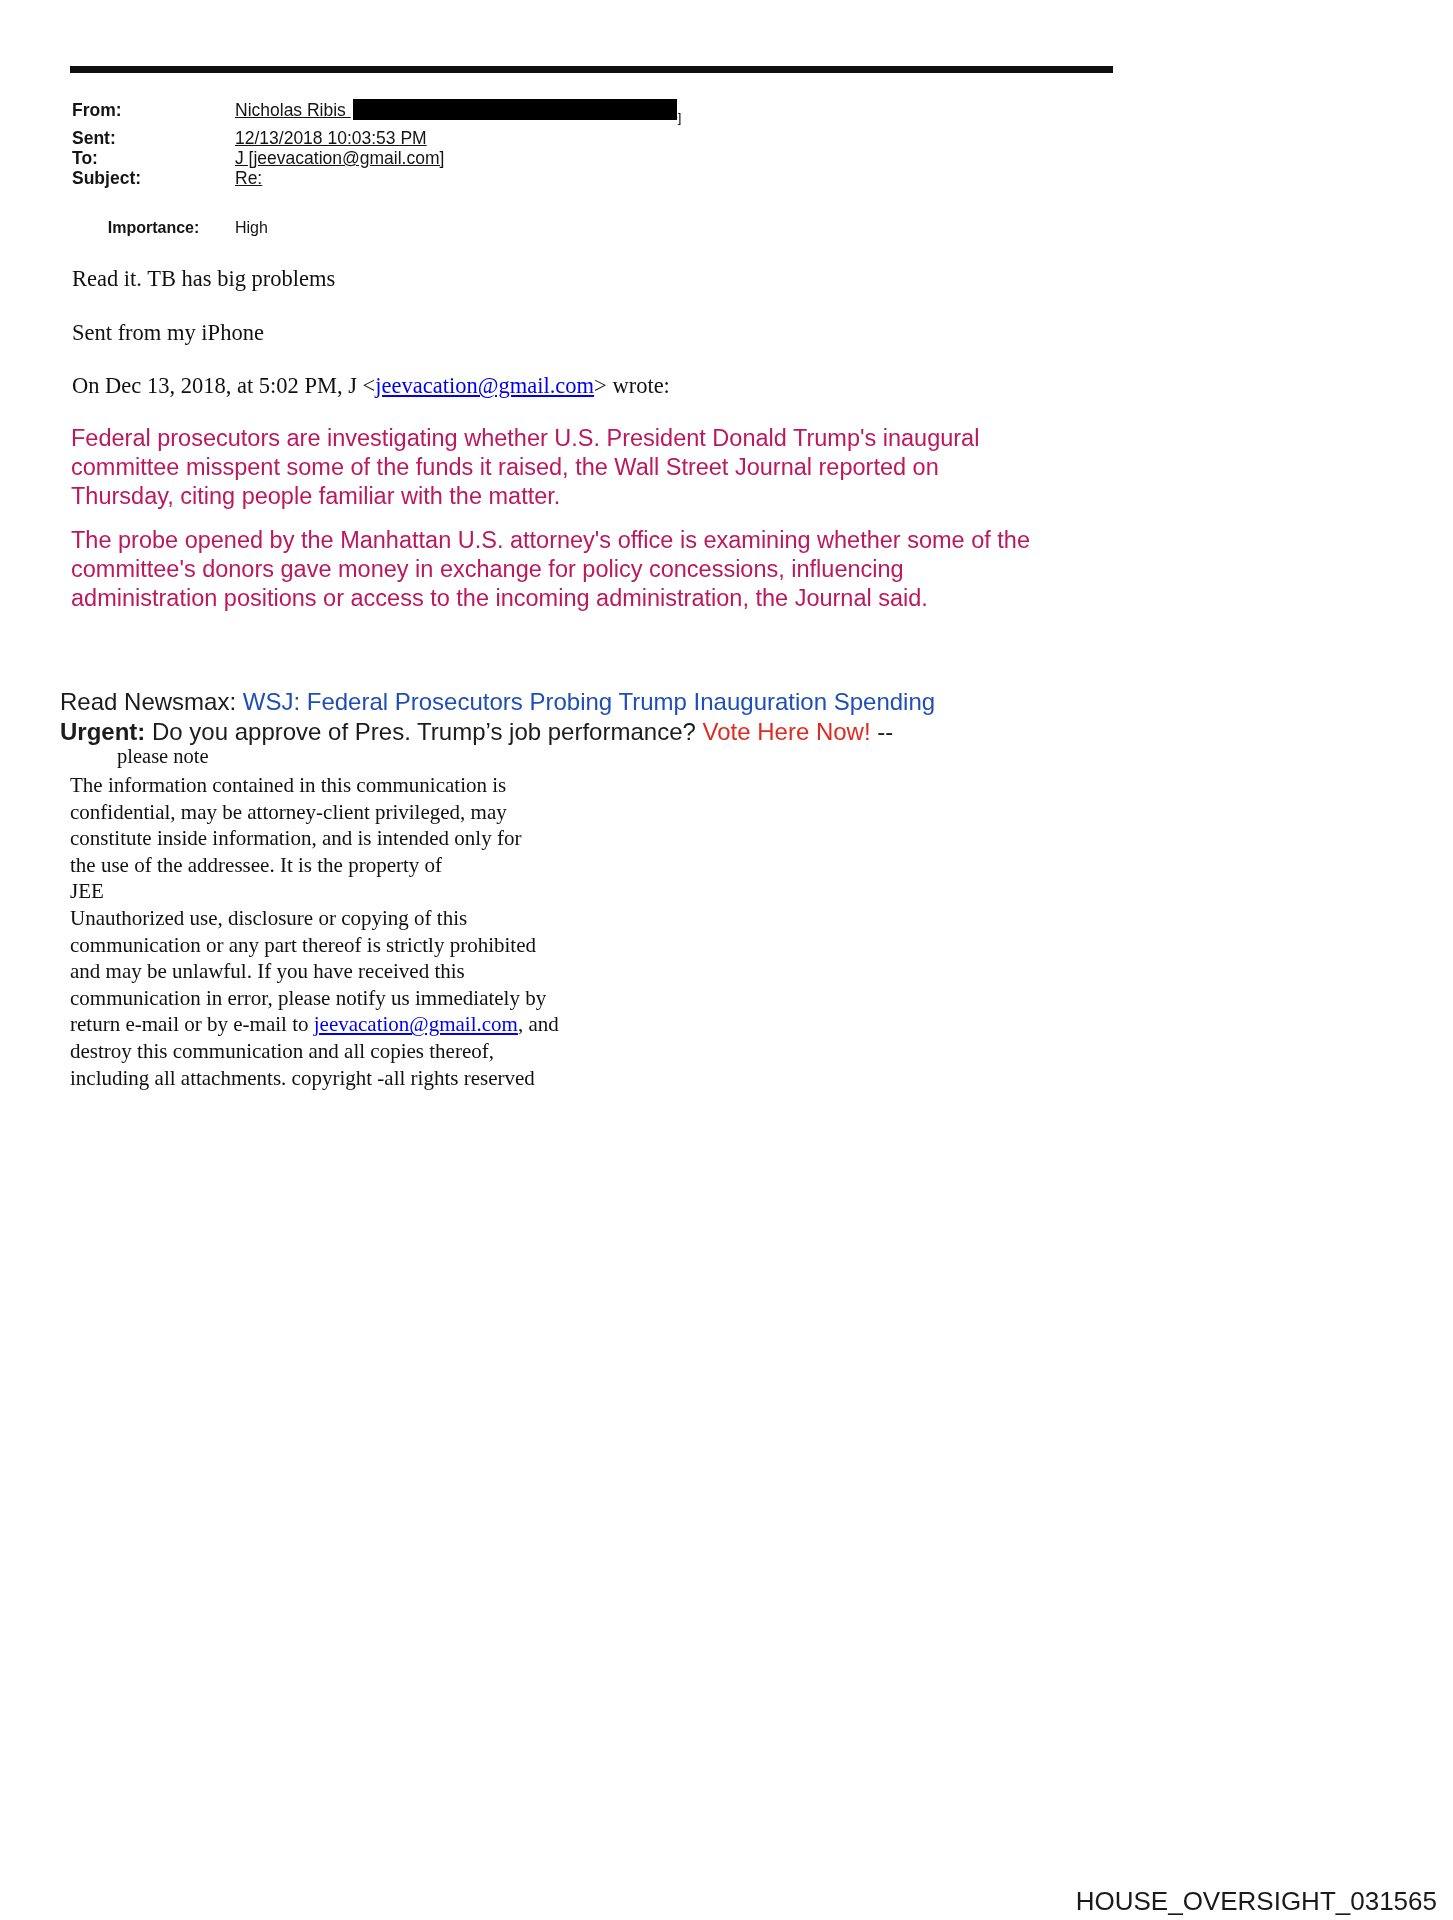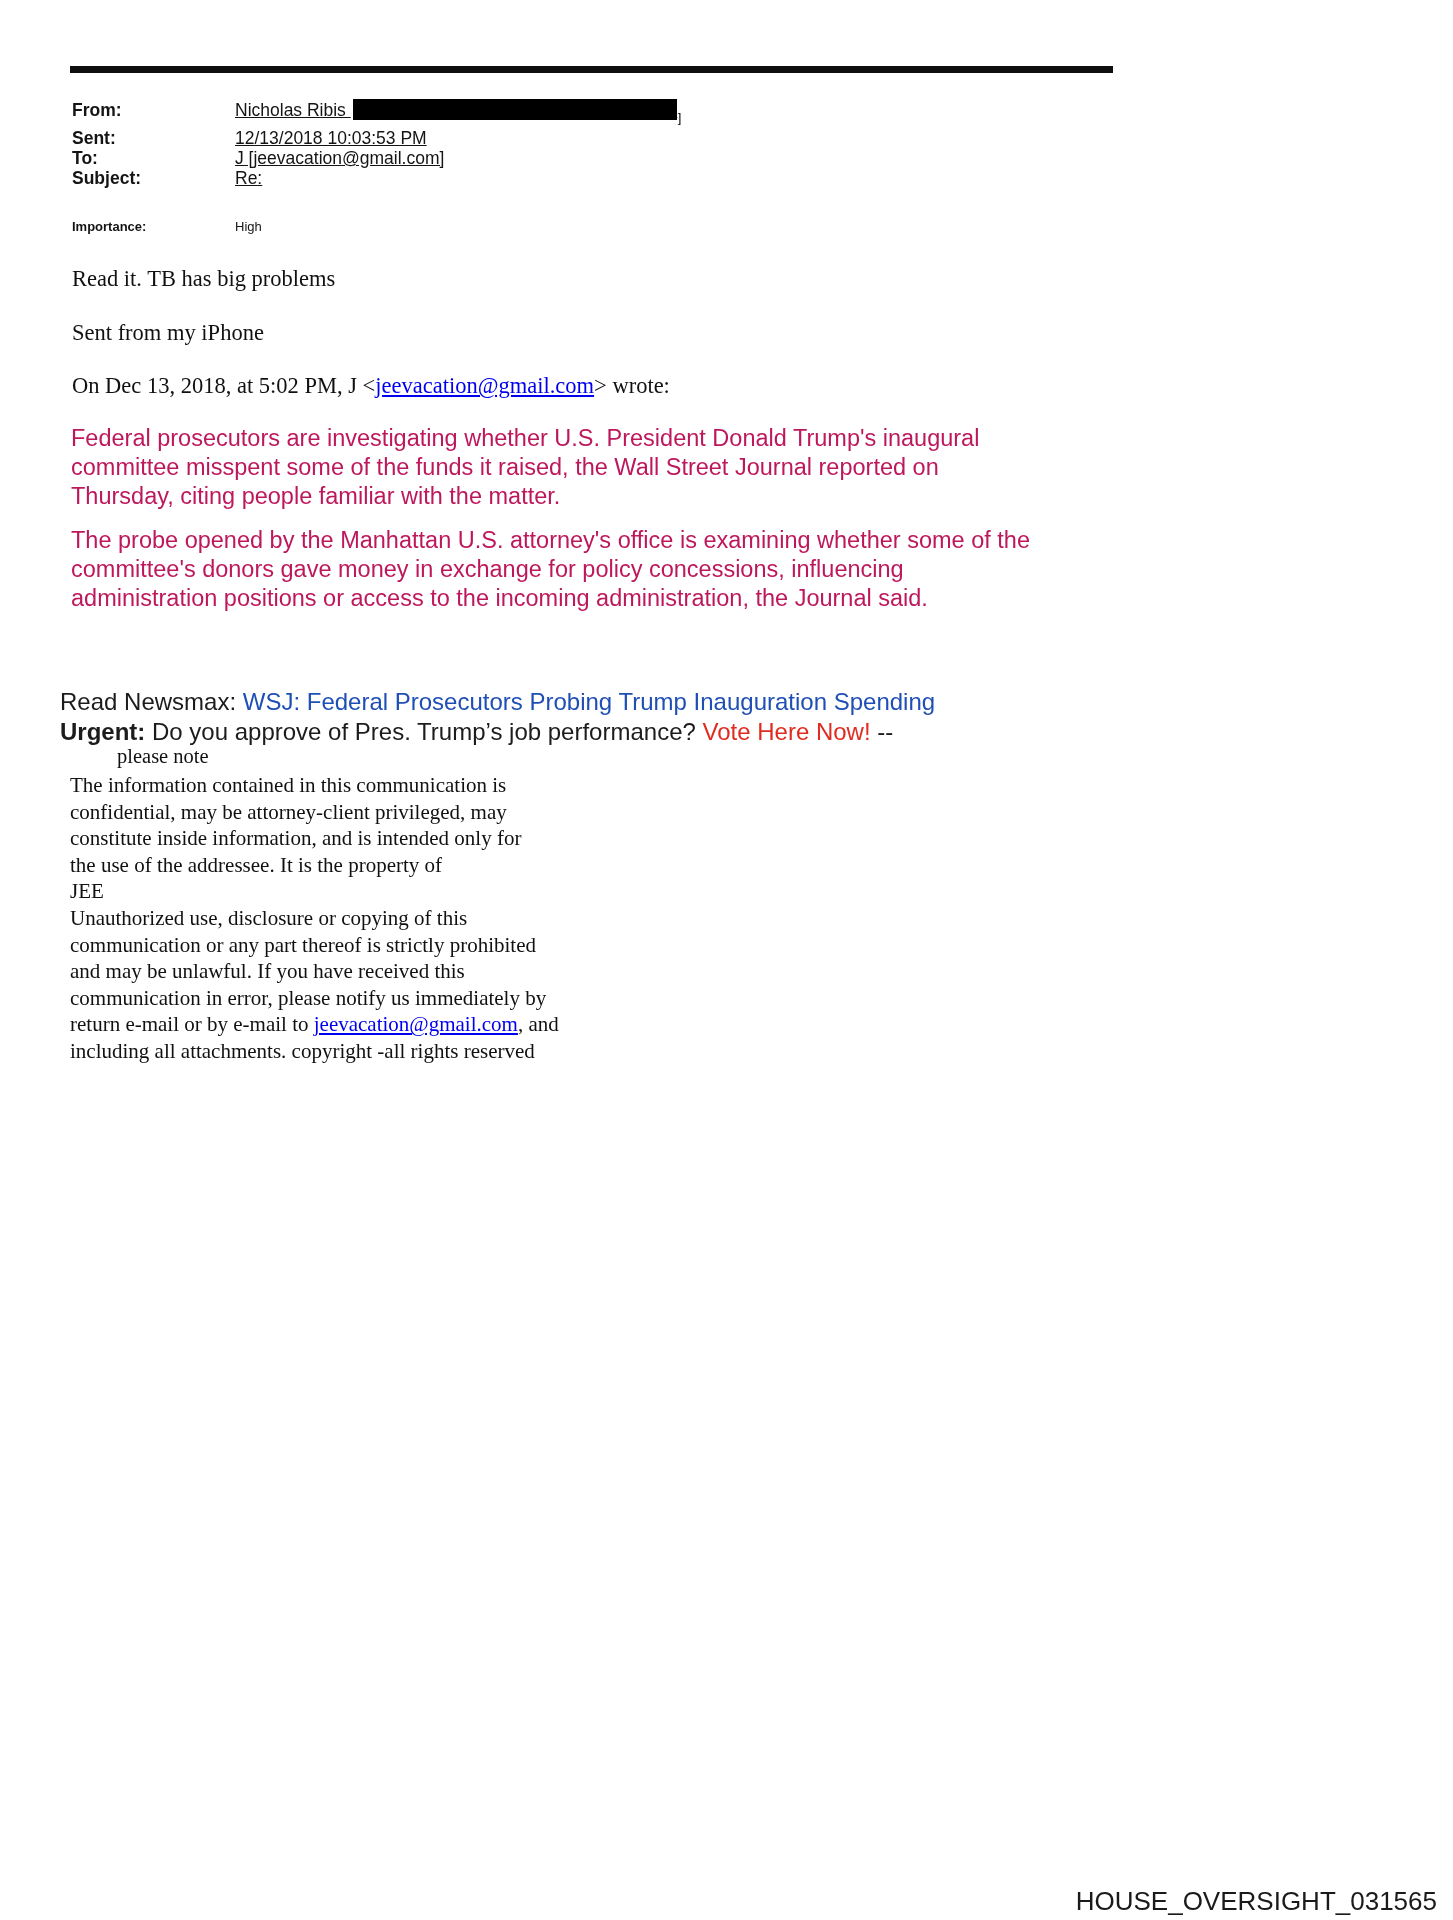--- a/index.html
+++ b/index.html
@@ -21,21 +21,21 @@
   }
   .hdr-row { white-space: nowrap; }
   .hdr-label { display: inline-block; width: 163px; font-weight: bold; }
   .redaction-bar {
     display: inline-block; width: 324px; height: 21px;
     background: #000; vertical-align: -4px; margin-left: 2px;
   }
   .redaction-bracket {
     font-size: 13px; color: #000; margin-left: 1px; vertical-align: -6px;
   }
-  .importance { position: absolute; left: 72px; top: 219px; font-size: 13px; }
+  .importance { position: absolute; left: 72px; top: 219px; font-size: 16px; text-align: center; }
   
   .serif { font-family: "Liberation Serif", serif; color: #111; }
   .reply  { position: absolute; left: 72px; top: 266px; font-size: 22.5px; }
   .sig    { position: absolute; left: 72px; top: 320px; font-size: 22.5px; }
   .quote-attr { position: absolute; left: 72px; top: 373px; font-size: 22.5px; }
   a.email-link {
     color: var(--link-blue, #0000EE);
     text-decoration: underline; cursor: pointer;
   }
   
@@ -135,18 +135,19 @@
     <div>constitute inside information, and is intended only for</div>
     <div>the use of the addressee. It is the property of</div>
     <div>JEE</div>
     <div>Unauthorized use, disclosure or copying of this</div>
     <div>communication or any part thereof is strictly prohibited</div>
     <div>and may be unlawful. If you have received this</div>
     <div>communication in error, please notify us immediately by</div>
     <div>
       <span>return e-mail or by e-mail to </span><a class="email-link">jeevacation@gmail.com</a><span>, and</span>
     </div>
+    <div>destroy this communication and all copies thereof,</div>
     <div>including all attachments. copyright -all rights reserved</div>
   </div>
 
   <div class="bates">HOUSE_OVERSIGHT_031565</div>
 
 </div>
 
 </body></html>

